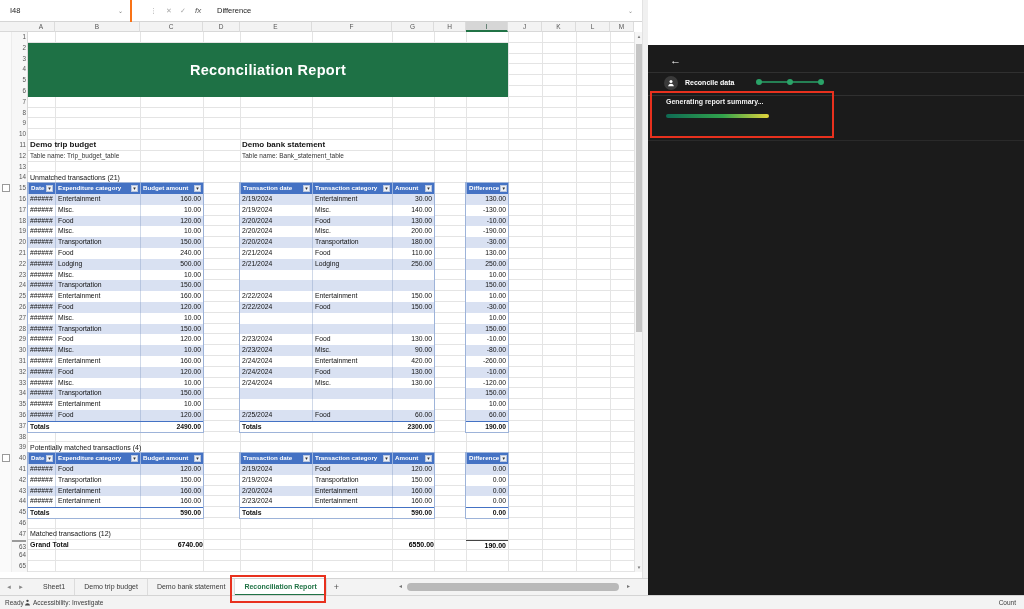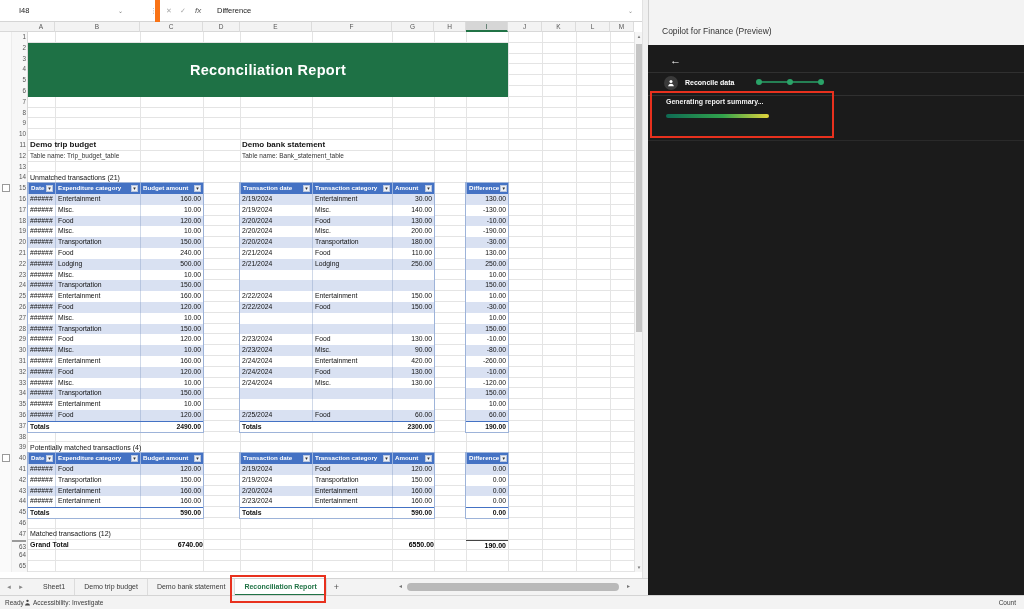--- a/index.html
+++ b/index.html
@@ -2,22 +2,22 @@
 <html style="--banner_green: #1E7145; --header_blue: #4472C4; --band_blue: #D9E1F2; --accent_green: #217346; --annotation_red: #E8311E; --panel_bg: #1B1B1B; --step_green: #2AA368; --progress_start: #0E6B54; --progress_mid: #31A24C; --progress_end: #E3D43B;"><head>
 <meta charset="utf-8">
 <style>
   html,body{margin:0;padding:0;background:#fff;}
   #app{position:relative;width:1024px;height:609px;overflow:hidden;background:#fff;
        font-family:"Liberation Sans",sans-serif;-webkit-font-smoothing:antialiased;}
   #app *{box-sizing:border-box;}
 
   
   .formula-bar{position:absolute;left:0;top:0;width:642px;height:22px;background:#fff;border-bottom:1px solid #d5d5d5;}
-  .name-box{position:absolute;left:0;top:0;width:160px;height:22px;border-right:5px solid #f97316;
-            font-size:7.5px;color:#222;line-height:22px;padding-left:19px;}
+  .name-box{position:absolute;left:0;top:0;width:132px;height:22px;border-right:2px solid #f97316;
+            font-size:7.5px;color:#222;line-height:22px;padding-left:10px;}
   .nb-chev{position:absolute;left:118px;top:0;line-height:22px;font-size:6px;color:#777;}
   .fb-ic{position:absolute;top:0;line-height:22px;font-size:7px;color:#a9a9a9;}
   .fb-dots{left:150px;color:#9a9a9a;}
   .fb-x{left:166px;}
   .fb-ok{left:180px;}
   .fb-fx{left:195px;font-style:italic;font-size:8px;color:#555;}
   .fb-formula{position:absolute;left:217px;top:0;line-height:22px;font-size:7.5px;color:#222;}
   .fb-expand{left:628px;color:#888;font-size:6px;}
 
   
@@ -681,23 +681,20 @@
 
   <div class="statusbar">
     <span class="sb-item" id="sbReady">Ready</span>
     <span class="sb-item" id="sbAccess"><span class="sb-ico"><svg width="7" height="7" viewBox="0 0 10 10">
             <circle cx="5" cy="2.6" r="1.7" fill="#444"></circle>
             <path d="M1.4 9.3c.5-2.1 2-3.1 3.6-3.1s3.1 1 3.6 3.1z" fill="#444"></path>
           </svg></span><span>Accessibility: Investigate</span></span>
     <span class="sb-item" id="sbCount">Count</span>
   </div>
 
-  <div class="pane-head">
-    <div class="pane-title">Copilot for Finance (Preview)</div>
-  </div>
   <div class="pane-body">
     <div class="back-btn">←</div>
     <div class="pb-div" id="pbDiv1"></div>
     <div class="avatar">
         <svg width="8" height="8" viewBox="0 0 10 10">
           <circle cx="5" cy="3.2" r="1.9" fill="#fff"></circle>
           <path d="M1.3 9.2c.5-2.2 2.1-3.2 3.7-3.2s3.2 1 3.7 3.2z" fill="#fff"></path>
         </svg>
       </div>
     <div class="step-label">Reconcile data</div>

